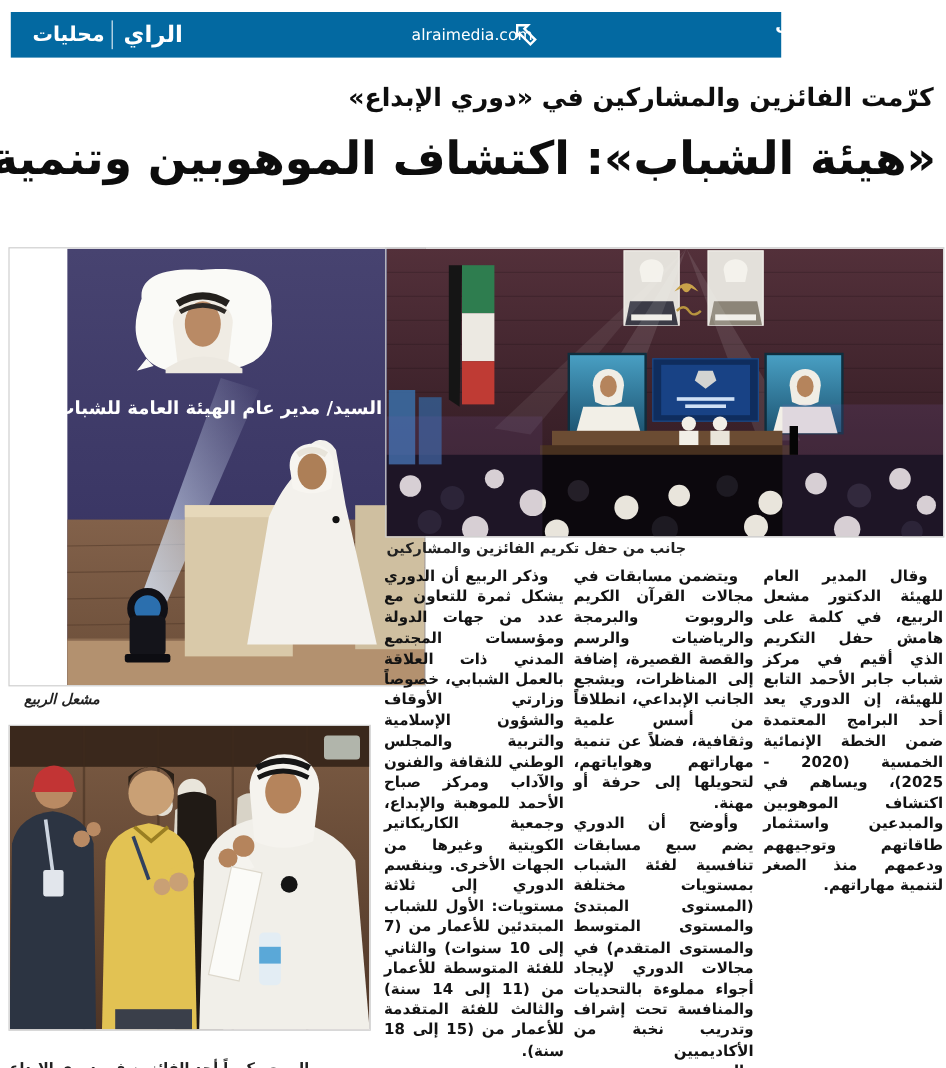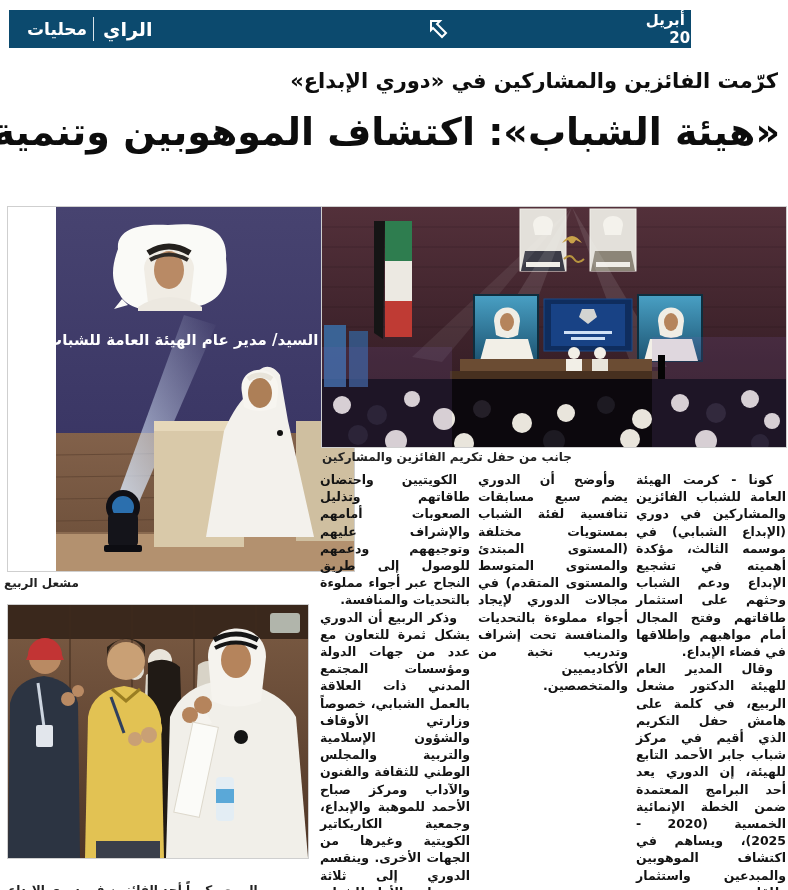--- a/index.html
+++ b/index.html
@@ -1,56 +1,57 @@
 <!DOCTYPE html>
 <html lang="ar"><head>
 <meta charset="utf-8">
 <style>
   html,body{margin:0;padding:0;}
   body{
     width:788px;height:890px;position:relative;background:#fff;
     font-family:"DejaVu Sans",sans-serif;overflow:hidden;
   }
   
-  .header-bar{position:absolute;left:9px;top:10px;width:642px;height:38px;background:#0c4a6e;padding-left:40px;}
+  .header-bar{position:absolute;left:9px;top:10px;width:642px;height:38px;background:#0369a1;}
   .hb-item{position:absolute;top:0;height:100%;display:flex;align-items:center;color:#fff;}
   .hb-section{left:18px;font-size:17px;font-weight:bold;}
   .hb-div{position:absolute;top:7px;width:1px;height:24px;background:rgba(255,255,255,.85);}
   .hb-div1{left:84px;} .hb-div2{left:718px;}
   .hb-brand{left:94px;font-size:19px;font-weight:bold;}
   .hb-site{left:334px;font-size:13px;}
   .hb-arrow{position:absolute;left:417px;top:6px;width:26px;height:26px;}
   .hb-date{left:620px;width:82px;justify-content:center;font-size:15px;font-weight:bold;direction:rtl;}
   .hb-page{left:724px;font-size:27px;font-weight:bold;letter-spacing:1px;text-align:right;}
   
   .kicker{position:absolute;top:69px;right:10px;direction:rtl;font-size:21px;font-weight:800;color:#0e0e0e;white-space:nowrap;text-align:right;}
   .headline{position:absolute;top:103px;left:8px;right:8px;direction:rtl;text-align:right;font-size:38px;line-height:58px;font-weight:800;color:#0d0d0d;white-space:nowrap;}
   
   .photo{position:absolute;overflow:hidden;outline:1px solid #cfcfcf;}
   .photo1{left:8px;top:207px;width:298px;height:364px;padding-left:48px;}
   .photo2{left:8px;top:605px;width:300px;height:253px;}
   .photo3{left:322px;top:207px;width:464px;height:240px;}
   .photo svg{display:block;}
   .p1-screen-text{position:absolute;left:6%;right:5%;top:120px;color:#fff;direction:rtl;text-align:center;font-weight:700;font-size:15px;line-height:27px;}
   .caption{position:absolute;direction:rtl;text-align:left;font-size:12px;color:#222;font-weight:600;}
-  .cap1{left:4px;top:576px;width:298px;}
+  .cap1{left:20px;top:576px;width:298px;font-style:italic;}
   .cap2{left:8px;top:867px;width:300px;margin-top:16px;}
   .cap3{left:322px;top:450px;width:464px;}
   
   .col{position:absolute;top:471px;width:150px;direction:rtl;text-align:justify;font-size:12.5px;line-height:17.2px;font-weight:700;color:#131313;}
   .col p{margin:0;text-indent:13px;}
   .col-1{left:636px;} .col-2{left:478px;} .col-3{left:320px;}
 </style>
 </head>
 <body>
 
 <div class="header-bar">
   <div class="hb-item hb-section">محليات</div>
   <div class="hb-div hb-div1"></div>
   <div class="hb-item hb-brand">الراي</div>
+  <div class="hb-item hb-site">alraimedia.com</div>
   <span class="hb-arrow">
     <svg width="26" height="26" viewBox="0 0 26 26">
       <path d="M5,5 h9 l-3,3 l9,9 l-4,4 l-9,-9 l-2,2 Z" fill="none" stroke="#fff" stroke-width="2"></path>
     </svg>
   </span>
   <div class="hb-item hb-date">13 أبريل 2022</div>
   <div class="hb-div hb-div2"></div>
   <div class="hb-item hb-page">06</div>
 </div>
 
@@ -289,24 +290,23 @@
     <rect x="2" y="118" width="22" height="62" fill="#3a6fa8" opacity=".85"></rect>
     <rect x="27" y="124" width="19" height="56" fill="#345f95" opacity=".8"></rect>
     <rect x="0" y="140" width="130" height="100" fill="#7b5fb0" opacity=".16"></rect>
     <rect x="330" y="130" width="134" height="110" fill="#7b5fb0" opacity=".16"></rect>
     <rect x="336" y="148" width="7" height="24" fill="#050505"></rect>
   </svg>
 </div>
 <div class="caption cap3">جانب من حفل تكريم الفائزين والمشاركين</div>
 
 <div class="col col-1">
-  <p>كونا - كرمت الهيئة العامة للشباب الفائزين والمشاركين في دوري (الإبداع الشبابي) في موسمه الثالث، مؤكدة أهميته في تشجيع الإبداع ودعم الشباب وحثهم على استثمار طاقاتهم وفتح المجال أمام مواهبهم وإطلاقها في فضاء الإبداع.</p>
   <p>وقال المدير العام للهيئة الدكتور مشعل الربيع، في كلمة على هامش حفل التكريم الذي أقيم في مركز شباب جابر الأحمد التابع للهيئة، إن الدوري يعد أحد البرامج المعتمدة ضمن الخطة الإنمائية الخمسية (2020 - 2025)، ويساهم في اكتشاف الموهوبين والمبدعين واستثمار طاقاتهم وتوجيههم ودعمهم منذ الصغر لتنمية مهاراتهم.</p>
 
 </div>
 <div class="col col-2">
+  <p>ويتضمن مسابقات في مجالات القرآن الكريم والروبوت والبرمجة والرياضيات والرسم والقصة القصيرة، إضافة إلى المناظرات، ويشجع الجانب الإبداعي، انطلاقاً من أسس علمية وثقافية، فضلاً عن تنمية مهاراتهم وهواياتهم، لتحويلها إلى حرفة أو مهنة.</p>
   <p>وأوضح أن الدوري يضم سبع مسابقات تنافسية لفئة الشباب بمستويات مختلفة (المستوى المبتدئ والمستوى المتوسط والمستوى المتقدم) في مجالات الدوري لإيجاد أجواء مملوءة بالتحديات والمنافسة تحت إشراف وتدريب نخبة من الأكاديميين والمتخصصين.</p>
 
 </div>
 <div class="col col-3">
-  <p>الكويتيين واحتضان طاقاتهم وتذليل الصعوبات أمامهم والإشراف عليهم وتوجيههم ودعمهم للوصول إلى طريق النجاح عبر أجواء مملوءة بالتحديات والمنافسة.</p>
   <p>وذكر الربيع أن الدوري يشكل ثمرة للتعاون مع عدد من جهات الدولة ومؤسسات المجتمع المدني ذات العلاقة بالعمل الشبابي، خصوصاً وزارتي الأوقاف والشؤون الإسلامية والتربية والمجلس الوطني للثقافة والفنون والآداب ومركز صباح الأحمد للموهبة والإبداع، وجمعية الكاريكاتير الكويتية وغيرها من الجهات الأخرى. وينقسم الدوري إلى ثلاثة مستويات: الأول للشباب المبتدئين للأعمار من (7 إلى 10 سنوات) والثاني للفئة المتوسطة للأعمار من (11 إلى 14 سنة) والثالث للفئة المتقدمة للأعمار من (15 إلى 18 سنة).</p>
 </div>
 
 </body></html>

